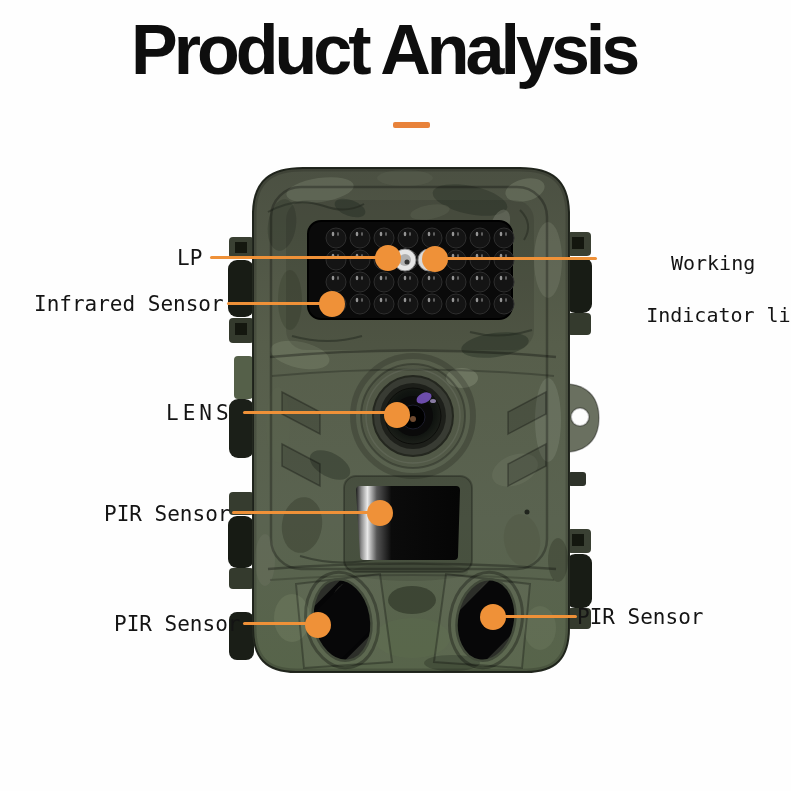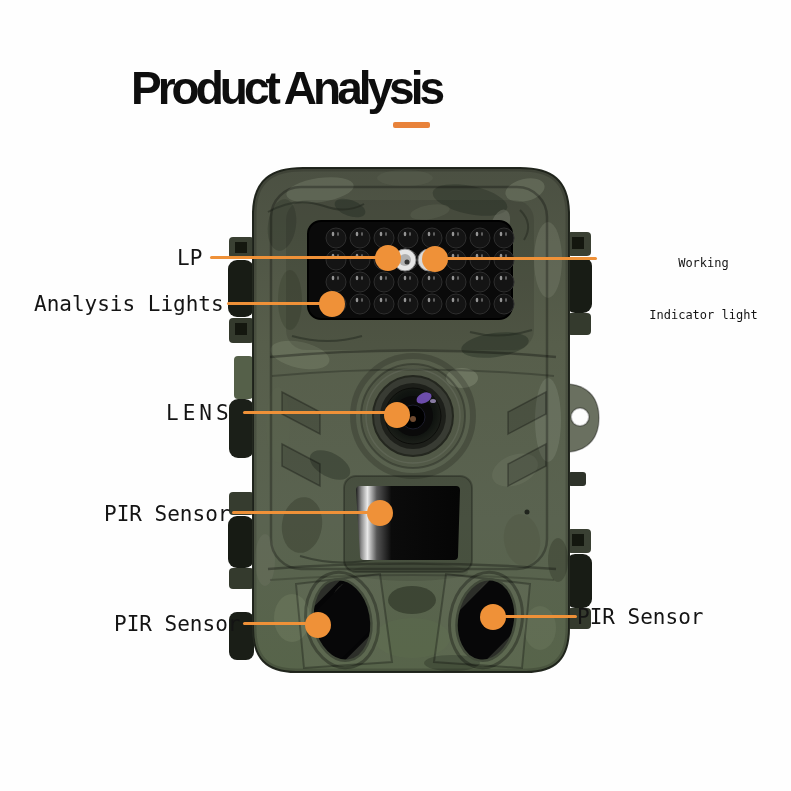--- a/index.html
+++ b/index.html
@@ -4,33 +4,33 @@
 <style>
   html,body{margin:0;padding:0;background:#fff;}
   .stage{
     position:relative;width:791px;height:791px;overflow:hidden;
     background:var(--background,#fefefe);
     font-family:"DejaVu Sans Mono",monospace;
   }
   .title{
     position:absolute;left:131px;top:13px;line-height:74px;white-space:nowrap;
     font-family:"Liberation Sans",sans-serif;font-weight:bold;
-    font-size:46px;letter-spacing:-4px;color:var(--title,#0e0e0e);margin-top:38px;
+    font-size:70px;letter-spacing:-4px;color:var(--title,#0e0e0e);
   }
   .title-underline{
     position:absolute;left:393px;top:122px;width:37px;height:6px;
     border-radius:2px;background:var(--underline,#e8823a);
   }
   .camera-svg{position:absolute;left:0;top:0;}
   .callout-label{
     position:absolute;font-size:21px;line-height:26px;color:var(--label,#141414);
     white-space:pre;
   }
   .lens-spacing{letter-spacing:4px;}
-  .working{font-size:12px;text-align:center;}
+  .working{font-size:20px;text-align:center;}
   .callout-line{
     position:absolute;height:3px;border-radius:2px;background:var(--accent,#ef9138);
   }
   .callout-dot{
     position:absolute;width:26px;height:26px;border-radius:50%;
     background:var(--accent,#ef9138);
   }
 </style>
 </head>
 <body>
@@ -322,19 +322,19 @@
   <div class="callout-dot" style="left:384px;top:402px;"></div>
   <div class="callout-dot" style="left:367px;top:500px;"></div>
   <div class="callout-dot" style="left:305px;top:612px;"></div>
   <div class="callout-dot" style="left:480px;top:604px;"></div>
 
   <div class="callout-label" style="left:177px;top:245px;text-align:center;">LP</div>
   <div class="callout-label working" style="left:598px;top:224px;width:182px;">
     <span>Working</span><br>
     <span>Indicator light</span>
   </div>
-  <div class="callout-label" style="left:34px;top:291px;">Analysis Lights</div>
+  <div class="callout-label" style="left:34px;top:291px;">Infrared Sensor</div>
   <div class="callout-label lens-spacing" style="left:166px;top:400px;">LENS</div>
   <div class="callout-label" style="left:104px;top:501px;">PIR Sensor</div>
   <div class="callout-label" style="left:114px;top:611px;">PIR Sensor</div>
   <div class="callout-label" style="left:577px;top:604px;">PIR Sensor</div>
 
 </div>
 
 </body></html>

